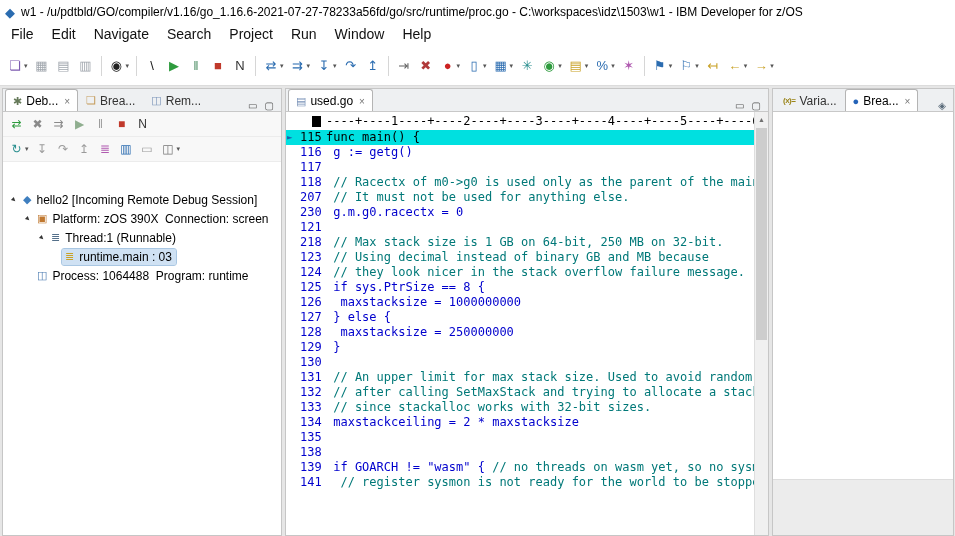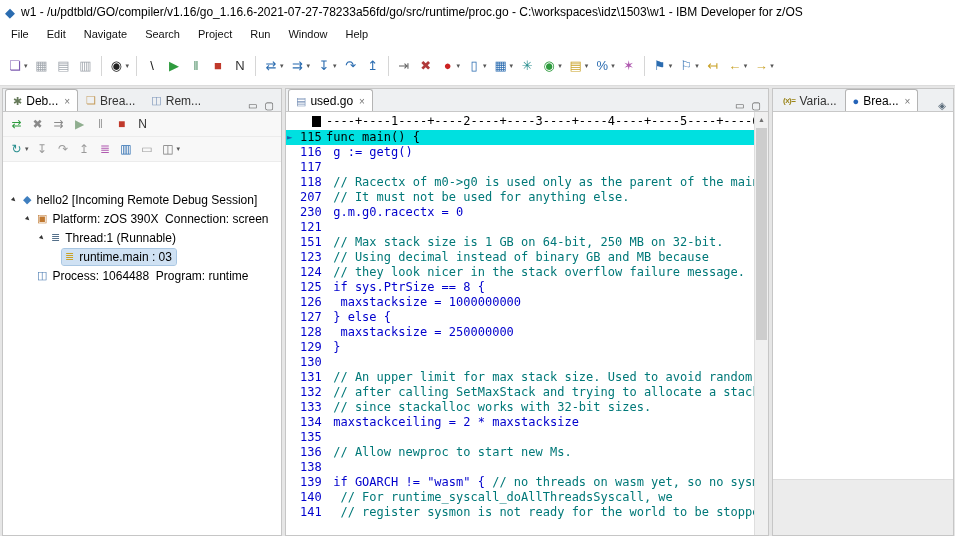--- a/index.html
+++ b/index.html
@@ -5,21 +5,21 @@
 *{margin:0;padding:0;box-sizing:border-box}
 html,body{width:955px;height:536px;overflow:hidden;background:#fff;
   font-family:"Liberation Sans",sans-serif;font-size:12px;color:#000}
 body{box-shadow:inset 2px 0 0 #8fb0d0, inset 0 1px 0 #c8d8e8}
 
 .titlebar{height:22px;display:flex;align-items:center;gap:6px;padding:2px 4px 0 5px;background:#fff}
 .app-icon{font-size:13px;line-height:15px}
 .title-text{font-size:12px;white-space:nowrap;overflow:hidden}
 
 .menubar{height:24px;display:flex;align-items:center;padding:0 2px;background:#fff}
-.menu-item{padding:4px 9px;font-size:11px;color:#111;cursor:default}
+.menu-item{padding:4px 9px;font-size:14px;color:#111;cursor:default}
 
 .toolbar{height:40px;display:flex;align-items:center;padding:2px 4px;background:#fff;
   border-bottom:1px solid #dcdcdc;overflow:hidden;white-space:nowrap}
 .tbtn{display:inline-flex;align-items:center;height:24px;padding:1px 2px;margin:0 1px;border-radius:3px;cursor:default;flex:none}
 .glyph{display:inline-block;width:16px;text-align:center;font-size:13px;line-height:16px}
 .dd{font-size:7px;color:#555;margin-left:1px}
 .tsep{width:1px;height:20px;background:#d6d6d6;margin:0 4px;flex:none}
 
 .main{display:flex;height:450px;background:#e6e6e6;gap:3px;padding:2px 1px 0 2px}
 .panel{display:flex;flex-direction:column;background:#fff;border:1px solid #c6c6c6;overflow:hidden}
@@ -309,38 +309,36 @@
           <span class="etext">----+----1----+----2----+----3----+----4----+----5----+----6----+----7----</span>
         </div>
         <div id="ed-lines">
             <div class="eline cur"><span class="emargin" style="color: rgb(31, 95, 168);">►</span><span class="enum">115</span><span class="etext"><span class="seg-code">func main() {</span></span></div>
             <div class="eline"><span class="emargin"></span><span class="enum">116</span><span class="etext"><span class="seg-code"> g := getg()</span></span></div>
             <div class="eline"><span class="emargin"></span><span class="enum">117</span><span class="etext"></span></div>
             <div class="eline"><span class="emargin"></span><span class="enum">118</span><span class="etext"><span class="seg-comment"> // Racectx of m0-&gt;g0 is used only as the parent of the main goroutine.</span></span></div>
             <div class="eline"><span class="emargin"></span><span class="enum">207</span><span class="etext"><span class="seg-comment"> // It must not be used for anything else.</span></span></div>
             <div class="eline"><span class="emargin"></span><span class="enum">230</span><span class="etext"><span class="seg-code"> g.m.g0.racectx = 0</span></span></div>
             <div class="eline"><span class="emargin"></span><span class="enum">121</span><span class="etext"></span></div>
-            <div class="eline"><span class="emargin"></span><span class="enum">151</span><span class="etext"><span class="seg-comment"> // Max stack size is 1 GB on 64-bit, 250 MB on 32-bit.</span></span></div>
+            <div class="eline"><span class="emargin"></span><span class="enum">218</span><span class="etext"><span class="seg-comment"> // Max stack size is 1 GB on 64-bit, 250 MB on 32-bit.</span></span></div>
             <div class="eline"><span class="emargin"></span><span class="enum">123</span><span class="etext"><span class="seg-comment"> // Using decimal instead of binary GB and MB because</span></span></div>
             <div class="eline"><span class="emargin"></span><span class="enum">124</span><span class="etext"><span class="seg-comment"> // they look nicer in the stack overflow failure message.</span></span></div>
             <div class="eline"><span class="emargin"></span><span class="enum">125</span><span class="etext"><span class="seg-code"> if sys.PtrSize == 8 {</span></span></div>
             <div class="eline"><span class="emargin"></span><span class="enum">126</span><span class="etext"><span class="seg-code">  maxstacksize = 1000000000</span></span></div>
             <div class="eline"><span class="emargin"></span><span class="enum">127</span><span class="etext"><span class="seg-code"> } else {</span></span></div>
             <div class="eline"><span class="emargin"></span><span class="enum">128</span><span class="etext"><span class="seg-code">  maxstacksize = 250000000</span></span></div>
             <div class="eline"><span class="emargin"></span><span class="enum">129</span><span class="etext"><span class="seg-code"> }</span></span></div>
             <div class="eline"><span class="emargin"></span><span class="enum">130</span><span class="etext"></span></div>
             <div class="eline"><span class="emargin"></span><span class="enum">131</span><span class="etext"><span class="seg-comment"> // An upper limit for max stack size. Used to avoid random crashes</span></span></div>
             <div class="eline"><span class="emargin"></span><span class="enum">132</span><span class="etext"><span class="seg-comment"> // after calling SetMaxStack and trying to allocate a stack that is too big,</span></span></div>
             <div class="eline"><span class="emargin"></span><span class="enum">133</span><span class="etext"><span class="seg-comment"> // since stackalloc works with 32-bit sizes.</span></span></div>
             <div class="eline"><span class="emargin"></span><span class="enum">134</span><span class="etext"><span class="seg-code"> maxstackceiling = 2 * maxstacksize</span></span></div>
             <div class="eline"><span class="emargin"></span><span class="enum">135</span><span class="etext"></span></div>
-            <div class="eline"><span class="emargin"></span><span class="enum">136</span><span class="etext"><span class="seg-comment"> // Allow newproc to start new Ms.</span></span></div>
             <div class="eline"><span class="emargin"></span><span class="enum">138</span><span class="etext"></span></div>
             <div class="eline"><span class="emargin"></span><span class="enum">139</span><span class="etext"><span class="seg-code"> if GOARCH != "wasm" { </span><span class="seg-comment">// no threads on wasm yet, so no sysmon</span></span></div>
-            <div class="eline"><span class="emargin"></span><span class="enum">140</span><span class="etext"><span class="seg-comment">  // For runtime_syscall_doAllThreadsSyscall, we</span></span></div>
             <div class="eline"><span class="emargin"></span><span class="enum">141</span><span class="etext"><span class="seg-comment">  // register sysmon is not ready for the world to be stopped.</span></span></div>
           </div>
       </div>
       <div class="vscroll">
         <div class="varrow" style="color: rgb(112, 112, 112);">▲</div>
         <div class="vthumb"></div>
       </div>
     </div>
   </div>
 

